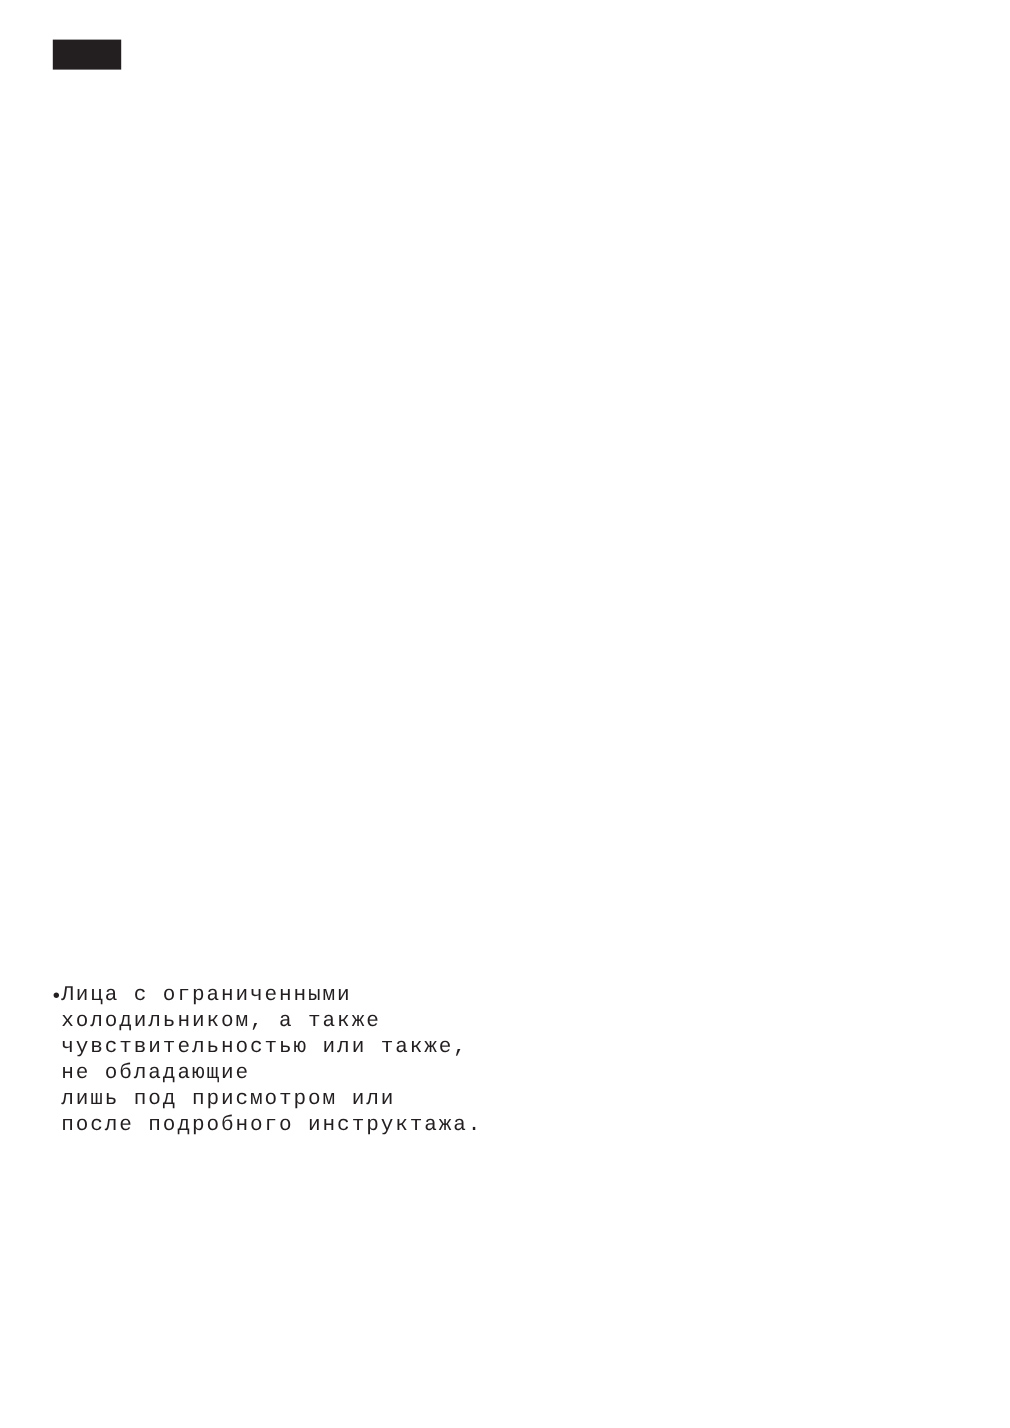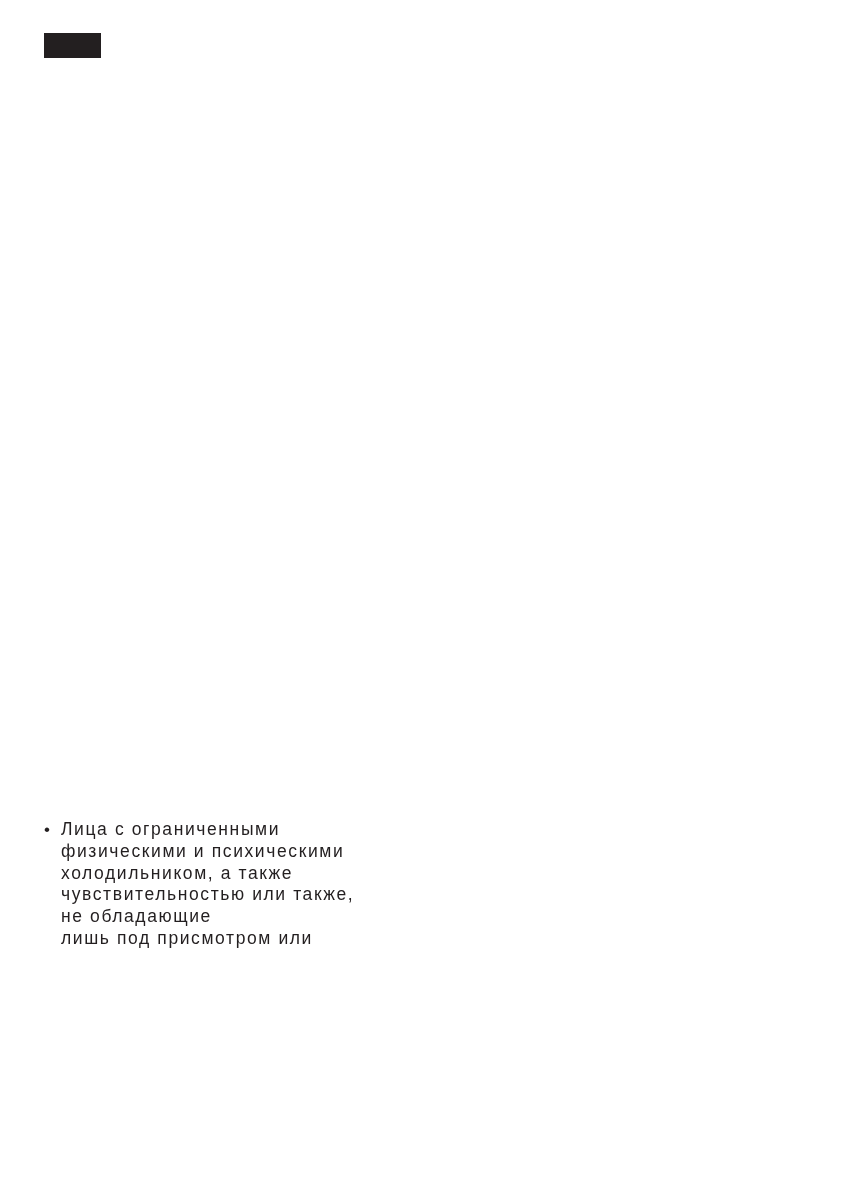--- a/index.html
+++ b/index.html
@@ -32,41 +32,42 @@
     .bullet {
       position: absolute;
       left: 0;
       top: 0;
       font-size: 17px;
       line-height: 22px;
       width: 14px;
     }
     .lines {
       position: absolute;
-      left: 17px;
+      left: 7px;
       top: 0;
       margin: 0;
       padding: 0;
       list-style: none;
+      font-family: Liberation Mono, monospace;
     }
     .line {
       font-size: 17.5px;
       line-height: 21.8px;
       letter-spacing: 1.6px;
       white-space: pre;
     }
   </style>
 </head>
 <body>
 
 <div class="lang-tab"></div>
 
 <div class="warning-block">
   <span class="bullet">•</span>
   <ul class="lines">
     <li class="line">Лица с ограниченными</li>
-    <li class="line">физическими и психическими</li>
     <li class="line">холодильником, а также</li>
     <li class="line">чувствительностью или также,</li>
     <li class="line">не обладающие</li>
     <li class="line">лишь под присмотром или</li>
+    <li class="line">после подробного инструктажа.</li>
   </ul>
 </div>
 
 </body></html>

